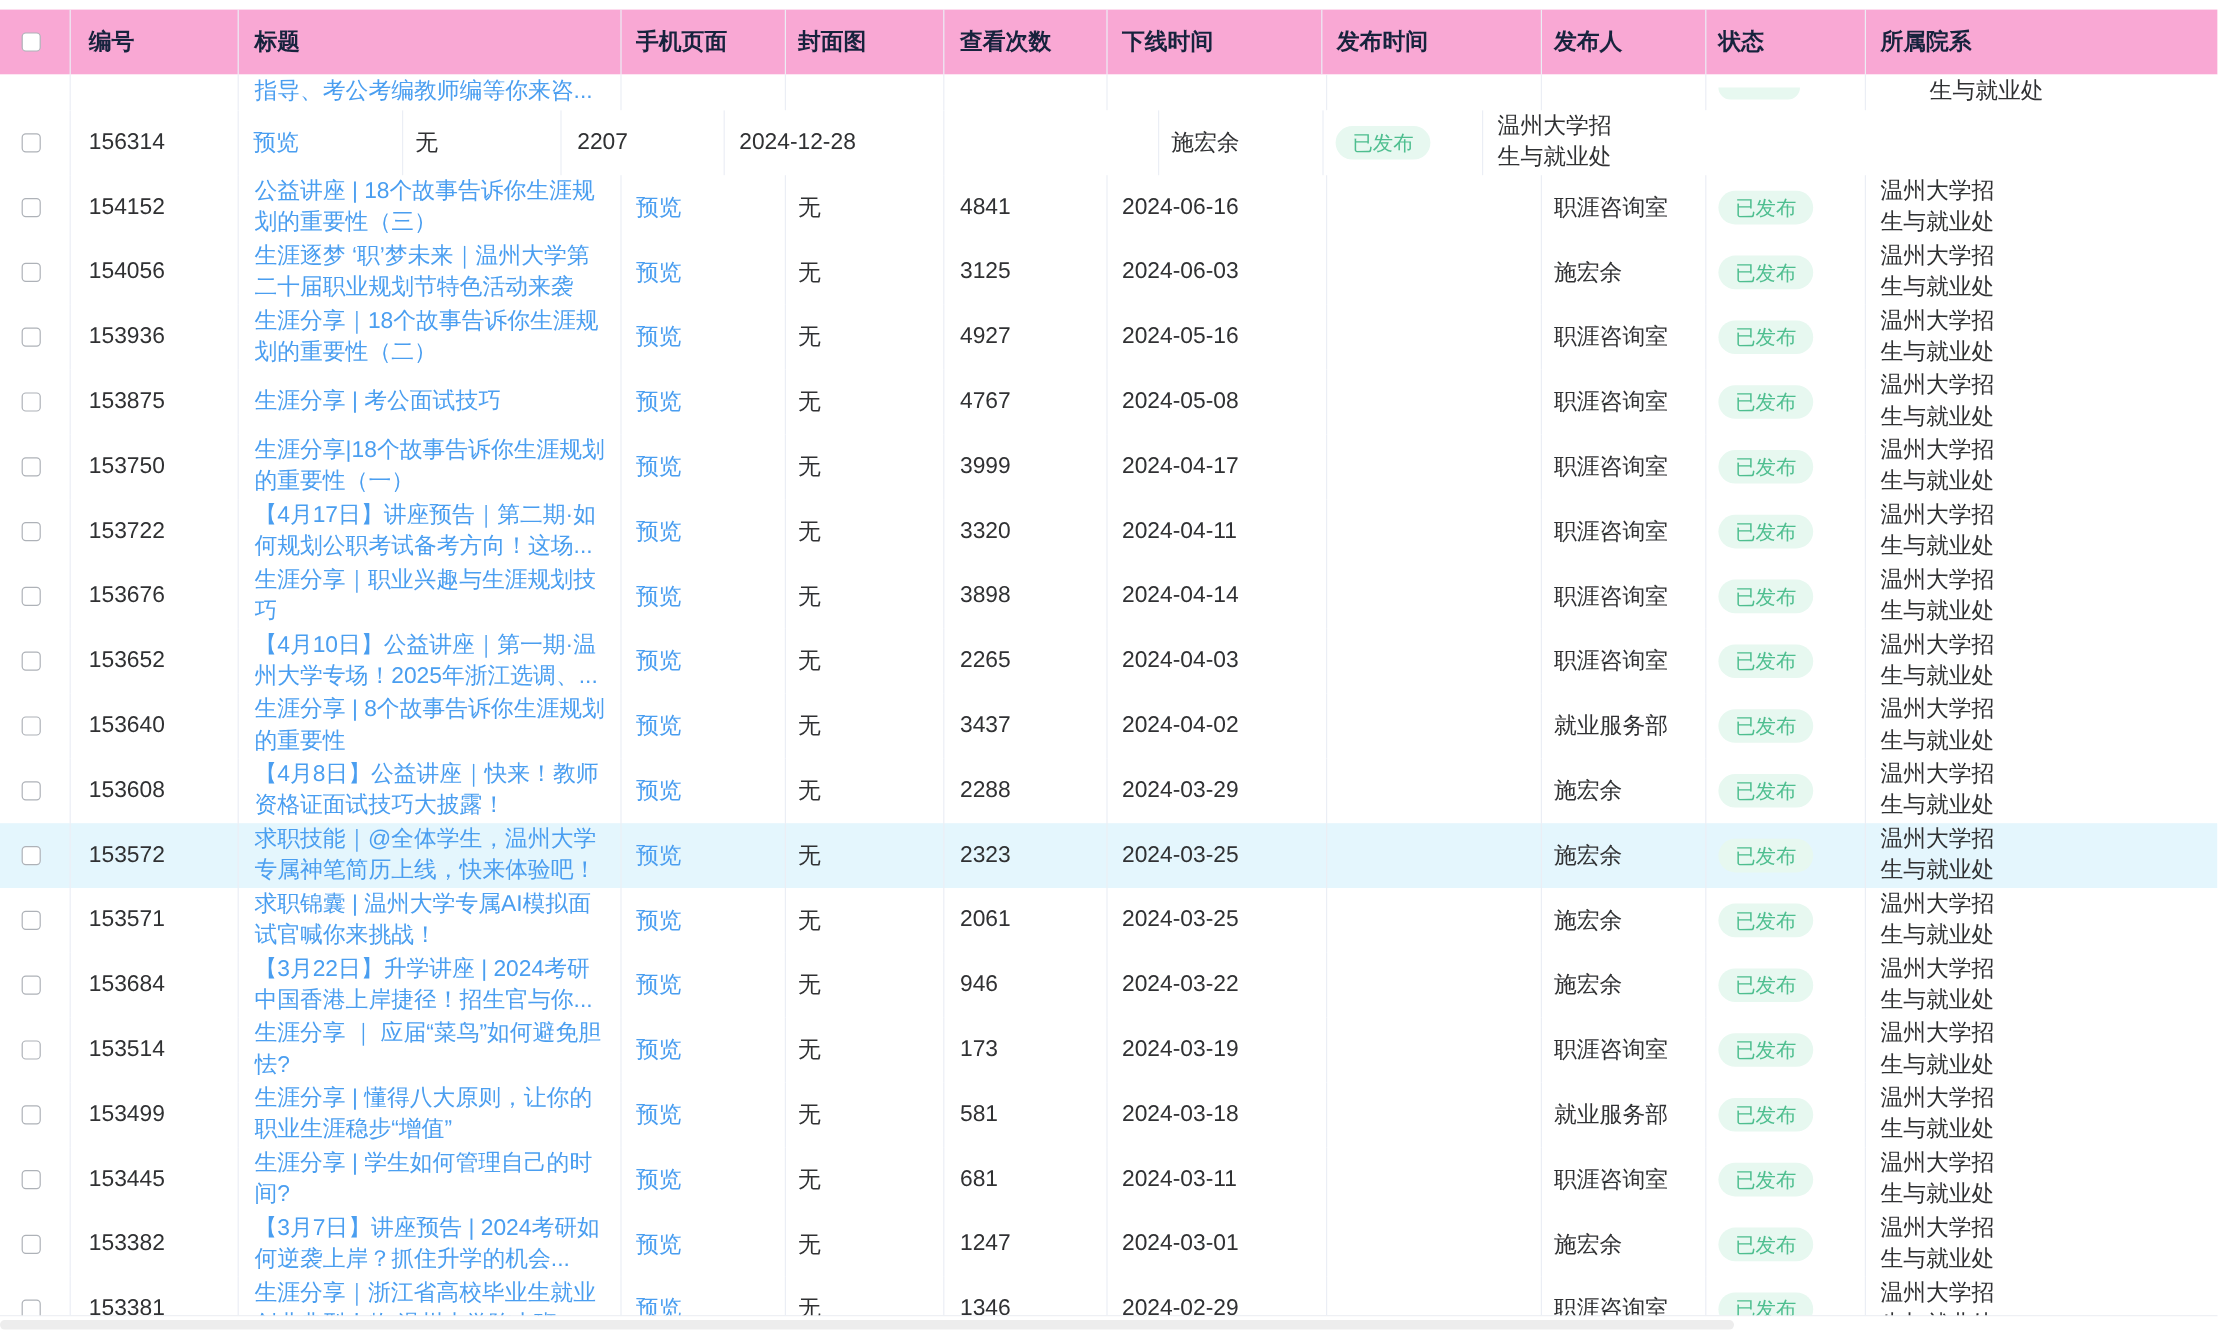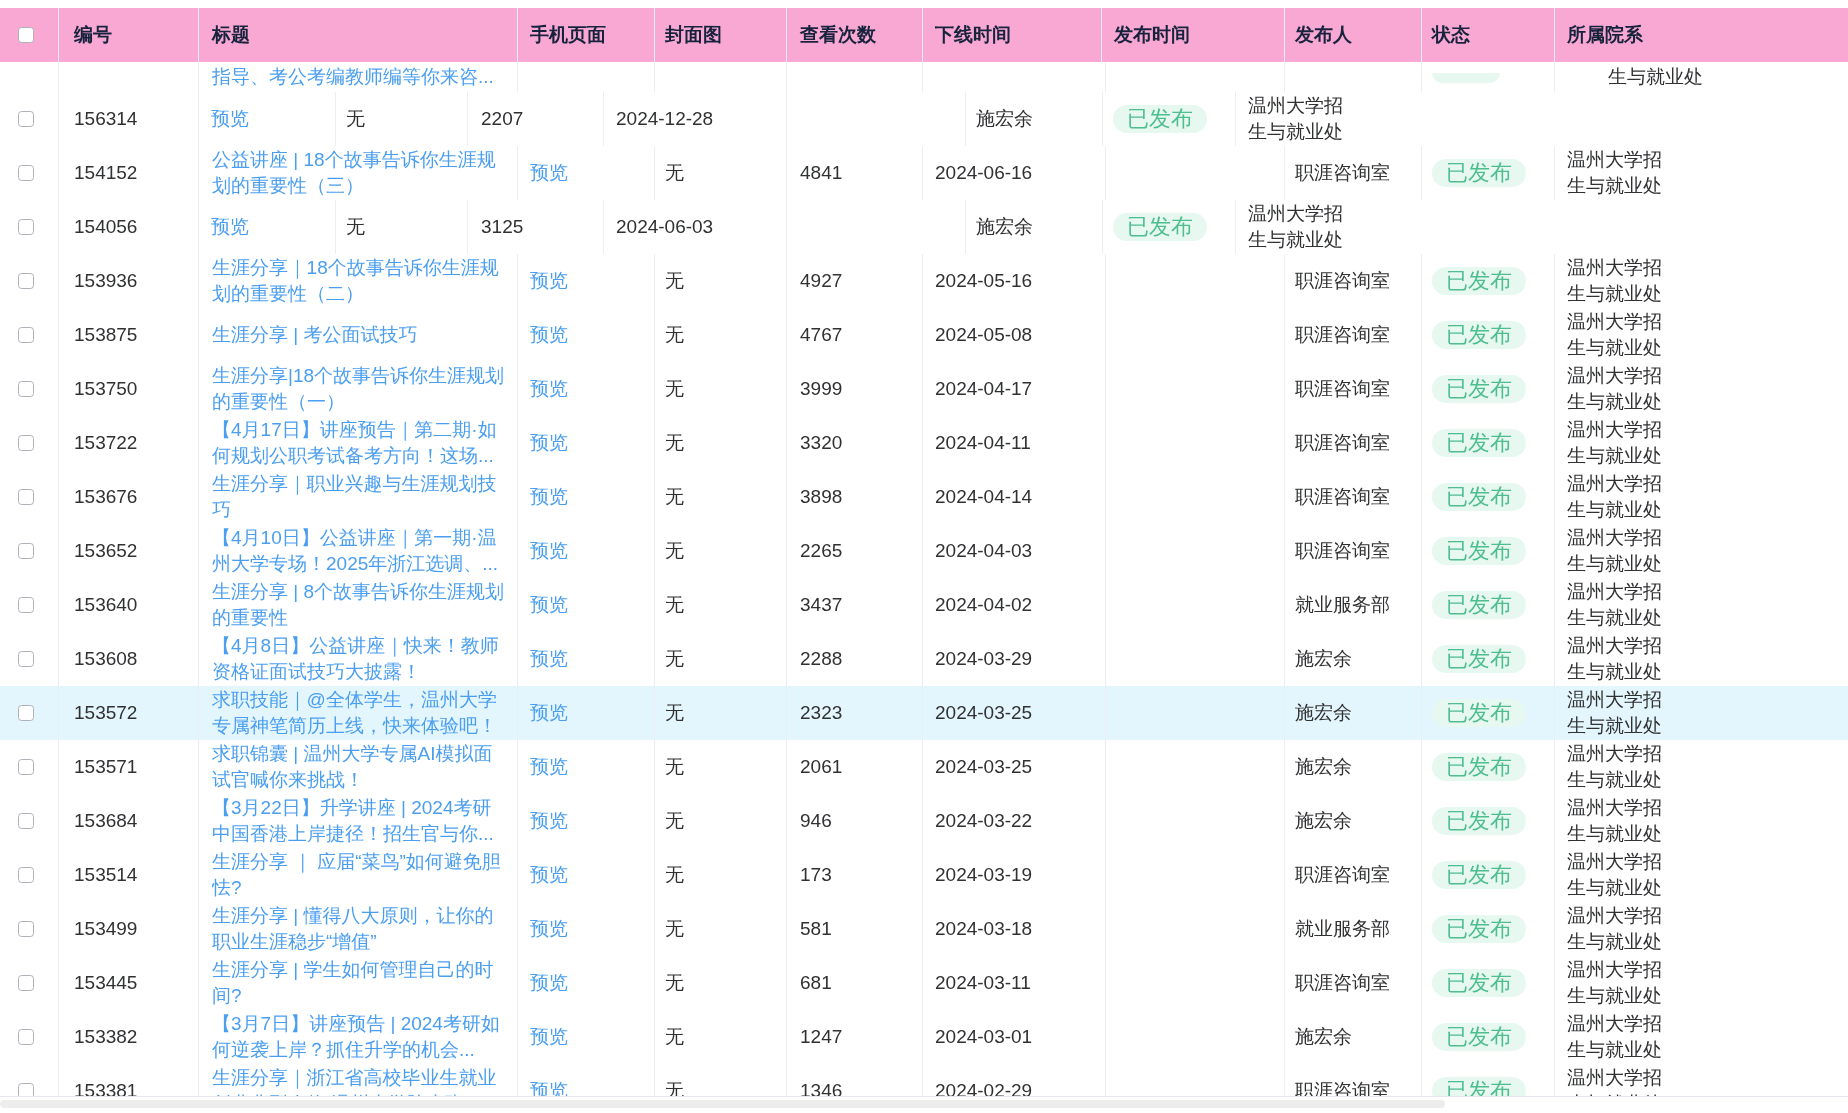--- a/index.html
+++ b/index.html
@@ -42,21 +42,21 @@
   .checkbox { width: 16px; height: 16px; border: 1.5px solid #aeb2b8; border-radius: 3.5px;
               background: #fff; display: inline-block; }
 
   .link { color: #4a9ef0; cursor: pointer; }
   .title-link { color: #4a9ef0; line-height: 26px; cursor: pointer;
                 display: -webkit-box; -webkit-line-clamp: 2; -webkit-box-orient: vertical; overflow: hidden; }
   .partial-top .title-link { line-height: 24px; -webkit-line-clamp: 1; }
 
   .badge { display: inline-flex; align-items: center; justify-content: center;
            height: 28px; padding: 0 14px; border-radius: 14px;
-           background: #e7f8f0; color: #4ebe8f; font-size: 22px; white-space: nowrap; }
+           background: #e7f8f0; color: #4ebe8f; font-size: 17px; white-space: nowrap; }
   .badge-sliver { width: 68px; height: 10px; margin-top: 2px;
                   border-radius: 0 0 12px 12px; background: #e7f8f0; }
 
   .dept-text { width: 102px; line-height: 26px; color: #303133; }
   .partial-top .dept-text { line-height: 24px; margin-left: 41px; }
 
   .num, .date, .plain { color: #303133; white-space: nowrap; }
 
   .hscroll { height: 15px; background: #fff; position: relative; }
   .hscroll .thumb { position: absolute; left: 0; top: 3px; width: 1445px; height: 8px;
@@ -174,20 +174,23 @@
       <span class="dept-text">温州大学招生与就业处</span>
     </div>
   </div>
       <div class="tr">
     <div class="td c-check">
       <span class="checkbox"></span>
     </div>
     <div class="td c-id">
       <span class="plain">154056</span>
     </div>
+    <div class="td c-title">
+      <span class="title-link">生涯逐梦 ‘职’梦未来｜温州大学第二十届职业规划节特色活动来袭</span>
+    </div>
     <div class="td c-phone">
       <span class="link">预览</span>
     </div>
     <div class="td c-cover">
       <span class="plain">无</span>
     </div>
     <div class="td c-views">
       <span class="num">3125</span>
     </div>
     <div class="td c-pubtime">

